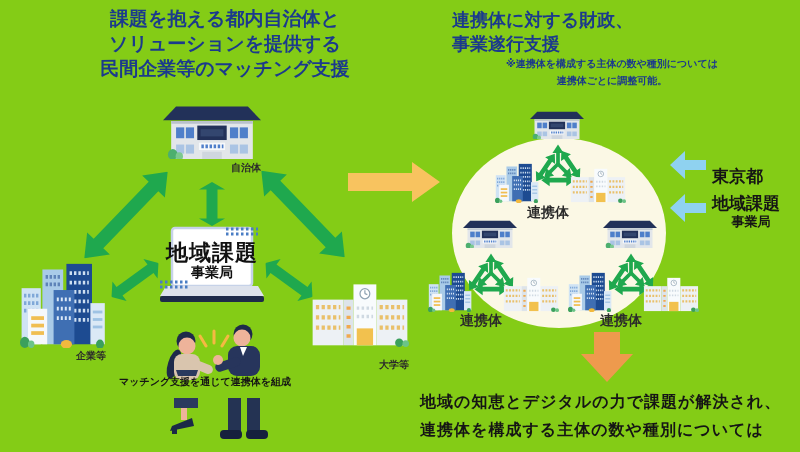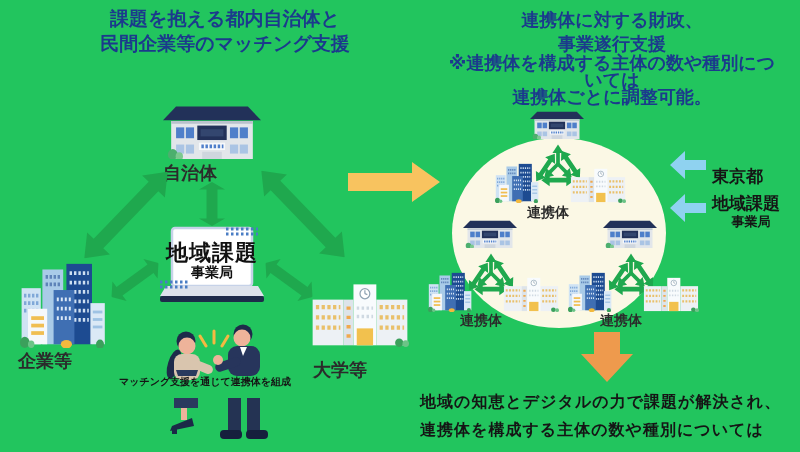--- a/index.html
+++ b/index.html
@@ -8,26 +8,26 @@
     --orange-light:#f8c35f;
     --orange:#ee9a4d;
     --blue-light:#8fd2f0;
     --cream:#fbf8e5;
     --ink:#1a1a1a;
     --roof:#223159;
     --suit:#27355c;
   }
   *{margin:0;padding:0;box-sizing:border-box}
   body{background:#fff;font-family:"Liberation Sans","DejaVu Sans",sans-serif;color:var(--ink)}
-  .canvas{position:relative;width:800px;height:452px;background:#22c55e;overflow:hidden}
+  .canvas{position:relative;width:800px;height:452px;background:#84cc16;overflow:hidden}
   .abs{position:absolute}
   .title-left{left:60px;top:6px;width:330px;font-size:19px;line-height:25px;font-weight:700;color:var(--navy);text-align:center}
-  .title-right{left:452px;top:8px;width:320px;font-size:18px;line-height:24px;font-weight:700;color:var(--navy);text-align:center}
-  .note-right{left:440px;top:55px;width:344px;font-size:18px;line-height:17px;font-weight:700;color:var(--navy);text-align:center}
-  .node-label{font-size:18px;font-weight:700;color:#2b2b2b;text-align:left}
+  .title-right{left:452px;top:8px;width:320px;font-size:18px;line-height:24px;font-weight:700;color:var(--navy);text-align:left}
+  .note-right{left:440px;top:55px;width:344px;font-size:10px;line-height:17px;font-weight:700;color:var(--navy);text-align:center}
+  .node-label{font-size:10px;font-weight:700;color:#2b2b2b;text-align:right}
   .group-label{font-size:14px;font-weight:700;color:#2b2b2b;text-align:left}
   .laptop-title{left:160px;top:238px;width:104px;font-size:22px;font-weight:700;letter-spacing:1px;color:#111;text-align:center;z-index:6}
   .laptop-sub{left:160px;top:264px;width:104px;font-size:14px;font-weight:700;color:#111;text-align:center;z-index:6}
   .caption{left:55px;top:375px;width:300px;font-size:10px;font-weight:700;color:#151515;text-align:center;z-index:7}
   .outcome{left:420px;top:388px;width:376px;font-size:16px;line-height:28px;font-weight:700;letter-spacing:1px;color:#151515;text-align:left}
   .side-label-main{font-size:17px;font-weight:700;color:#151515}
   .side-label-sub{font-size:13px;font-weight:700;color:#151515;text-align:center;width:78px}
   .dbl-arrow{color:var(--green)}
   .collab{color:var(--green)}
   .ellipse-bg{left:452px;top:138px;width:214px;height:190px;border-radius:50%;background:var(--cream);z-index:0}
@@ -189,20 +189,21 @@
       <rect x="72" y="110" width="22" height="9" rx="4" fill="#16203d"></rect>
       <rect x="98" y="110" width="22" height="9" rx="4" fill="#16203d"></rect>
     </symbol>
   </defs>
 </svg>
 
 <div class="canvas">
 
   <div class="abs title-left">
     <div>課題を抱える都内自治体と</div>
+    <div>ソリューションを提供する</div>
     <div>民間企業等のマッチング支援</div>
   </div>
 
   <div class="abs title-right">
     <div>連携体に対する財政、</div>
     <div>事業遂行支援</div>
   </div>
 
   <div class="abs note-right">
     <div>※連携体を構成する主体の数や種別については</div>

